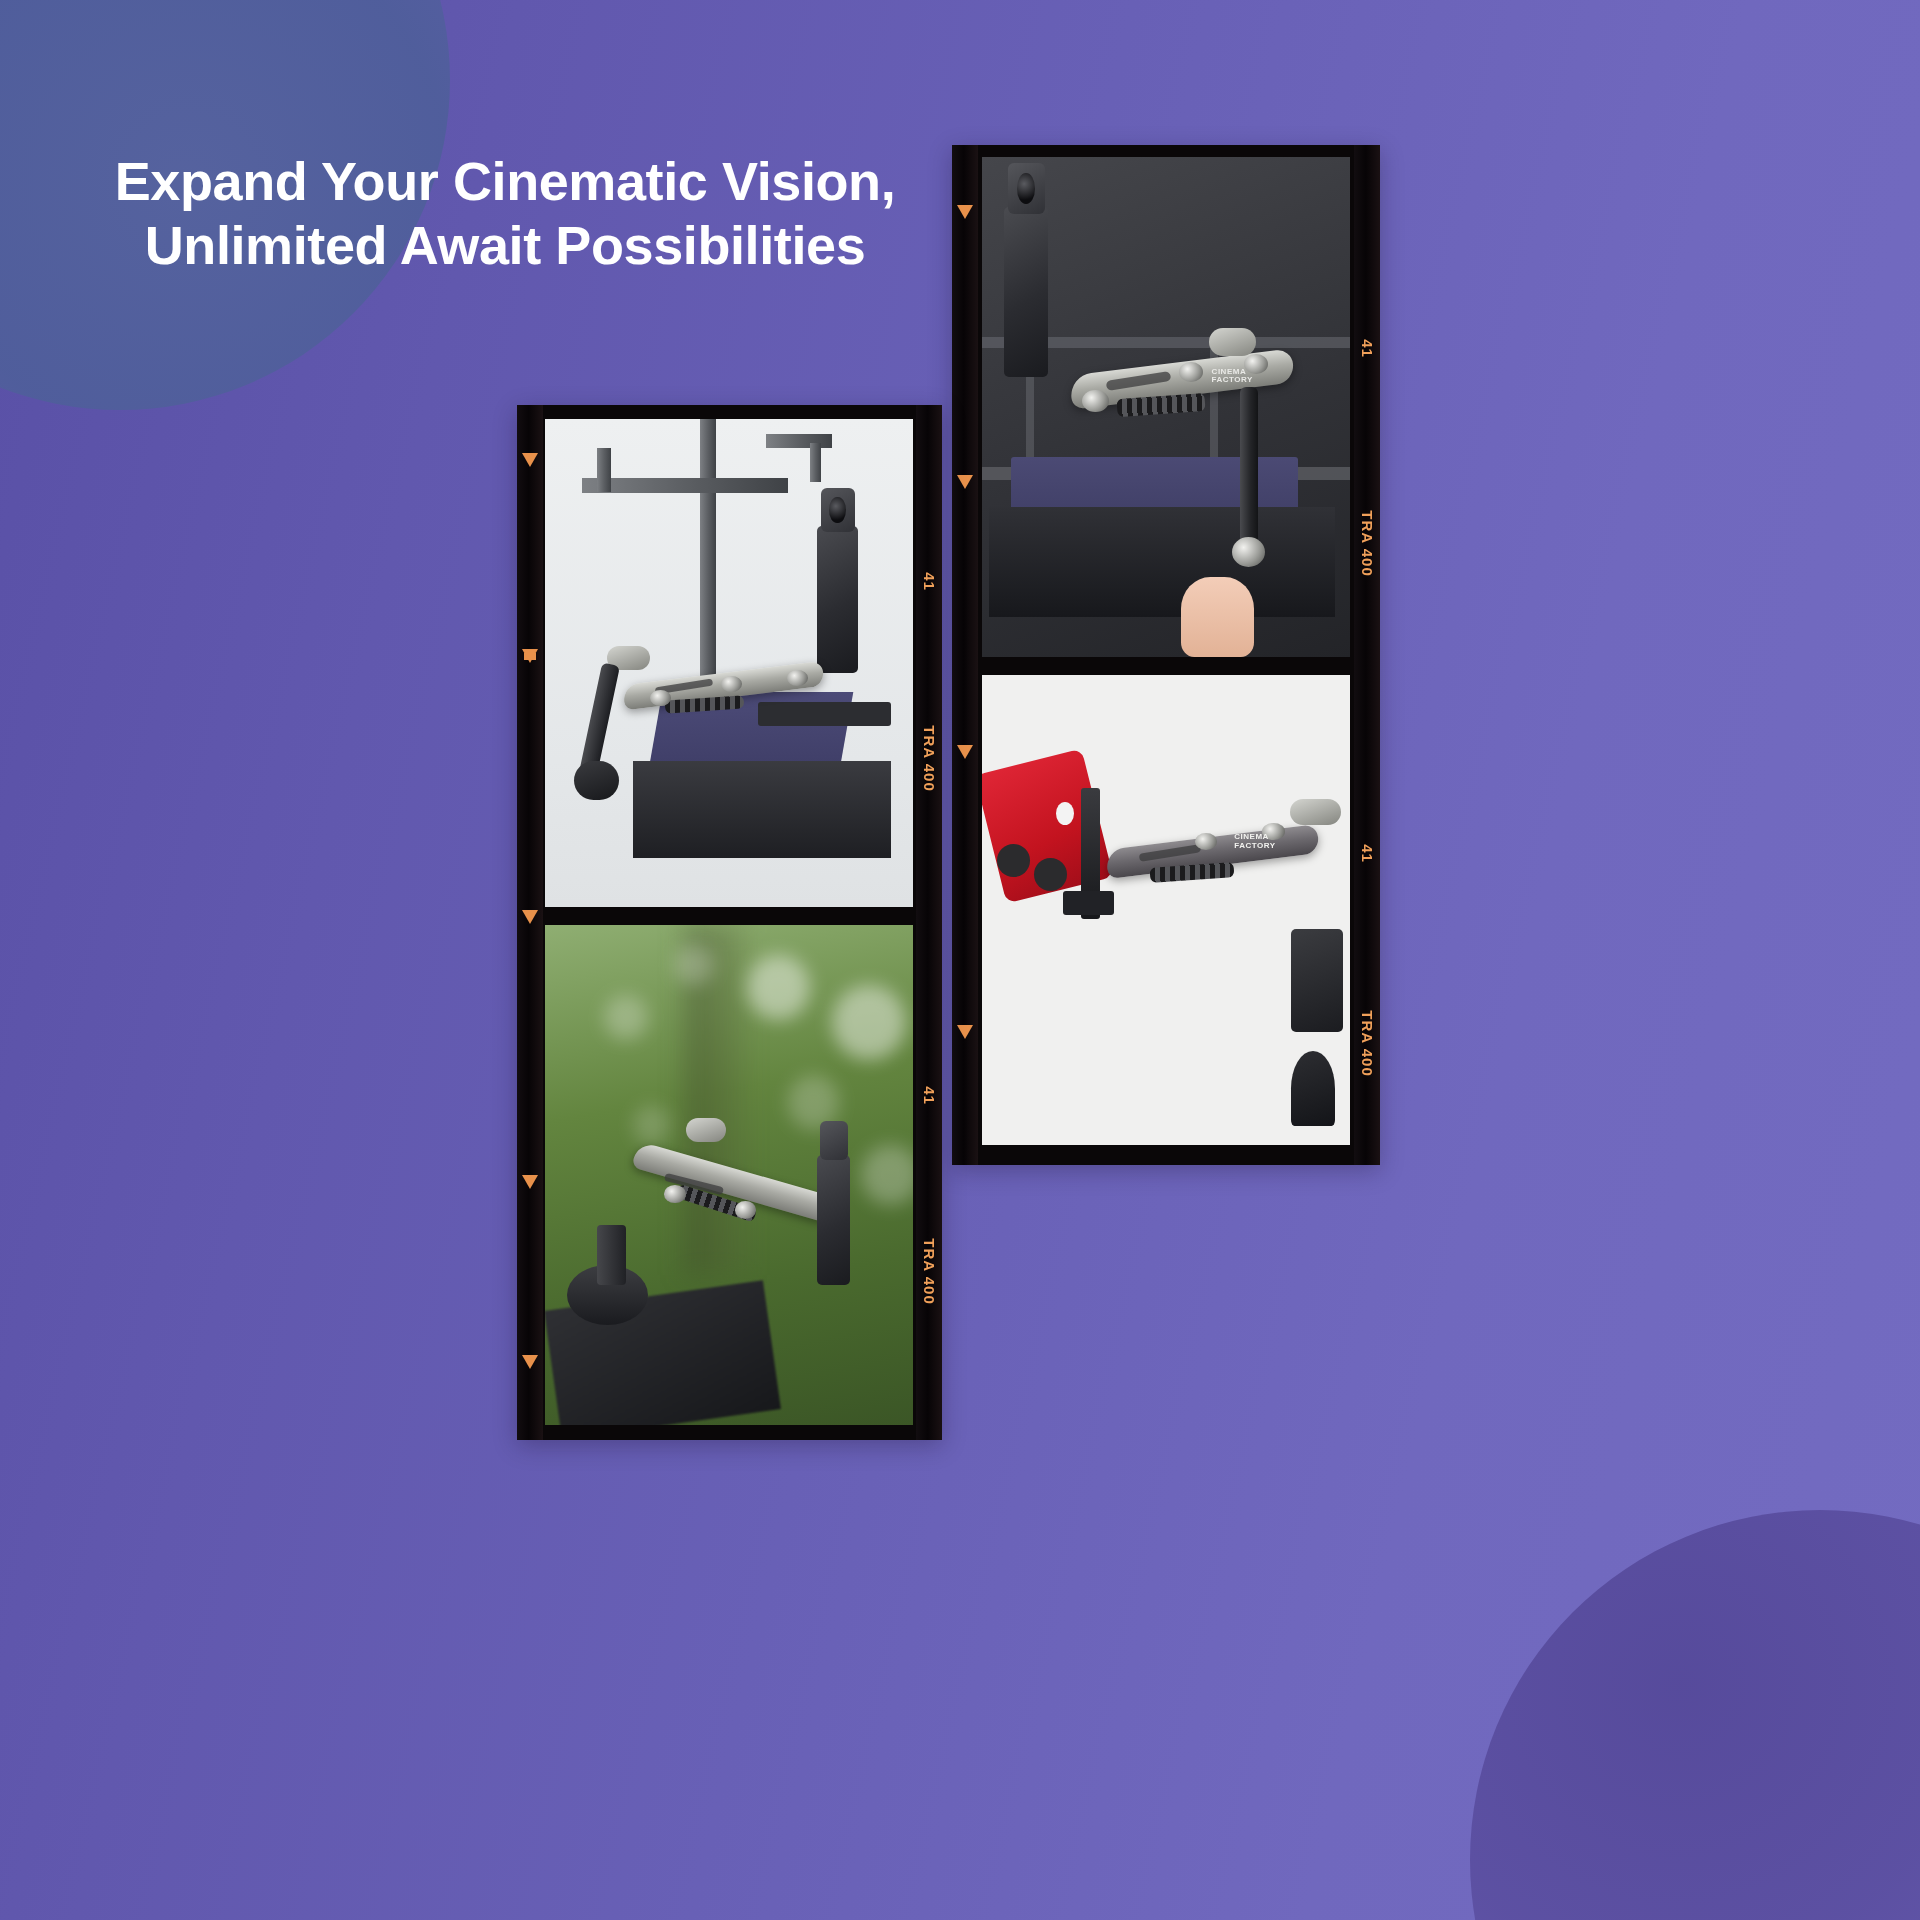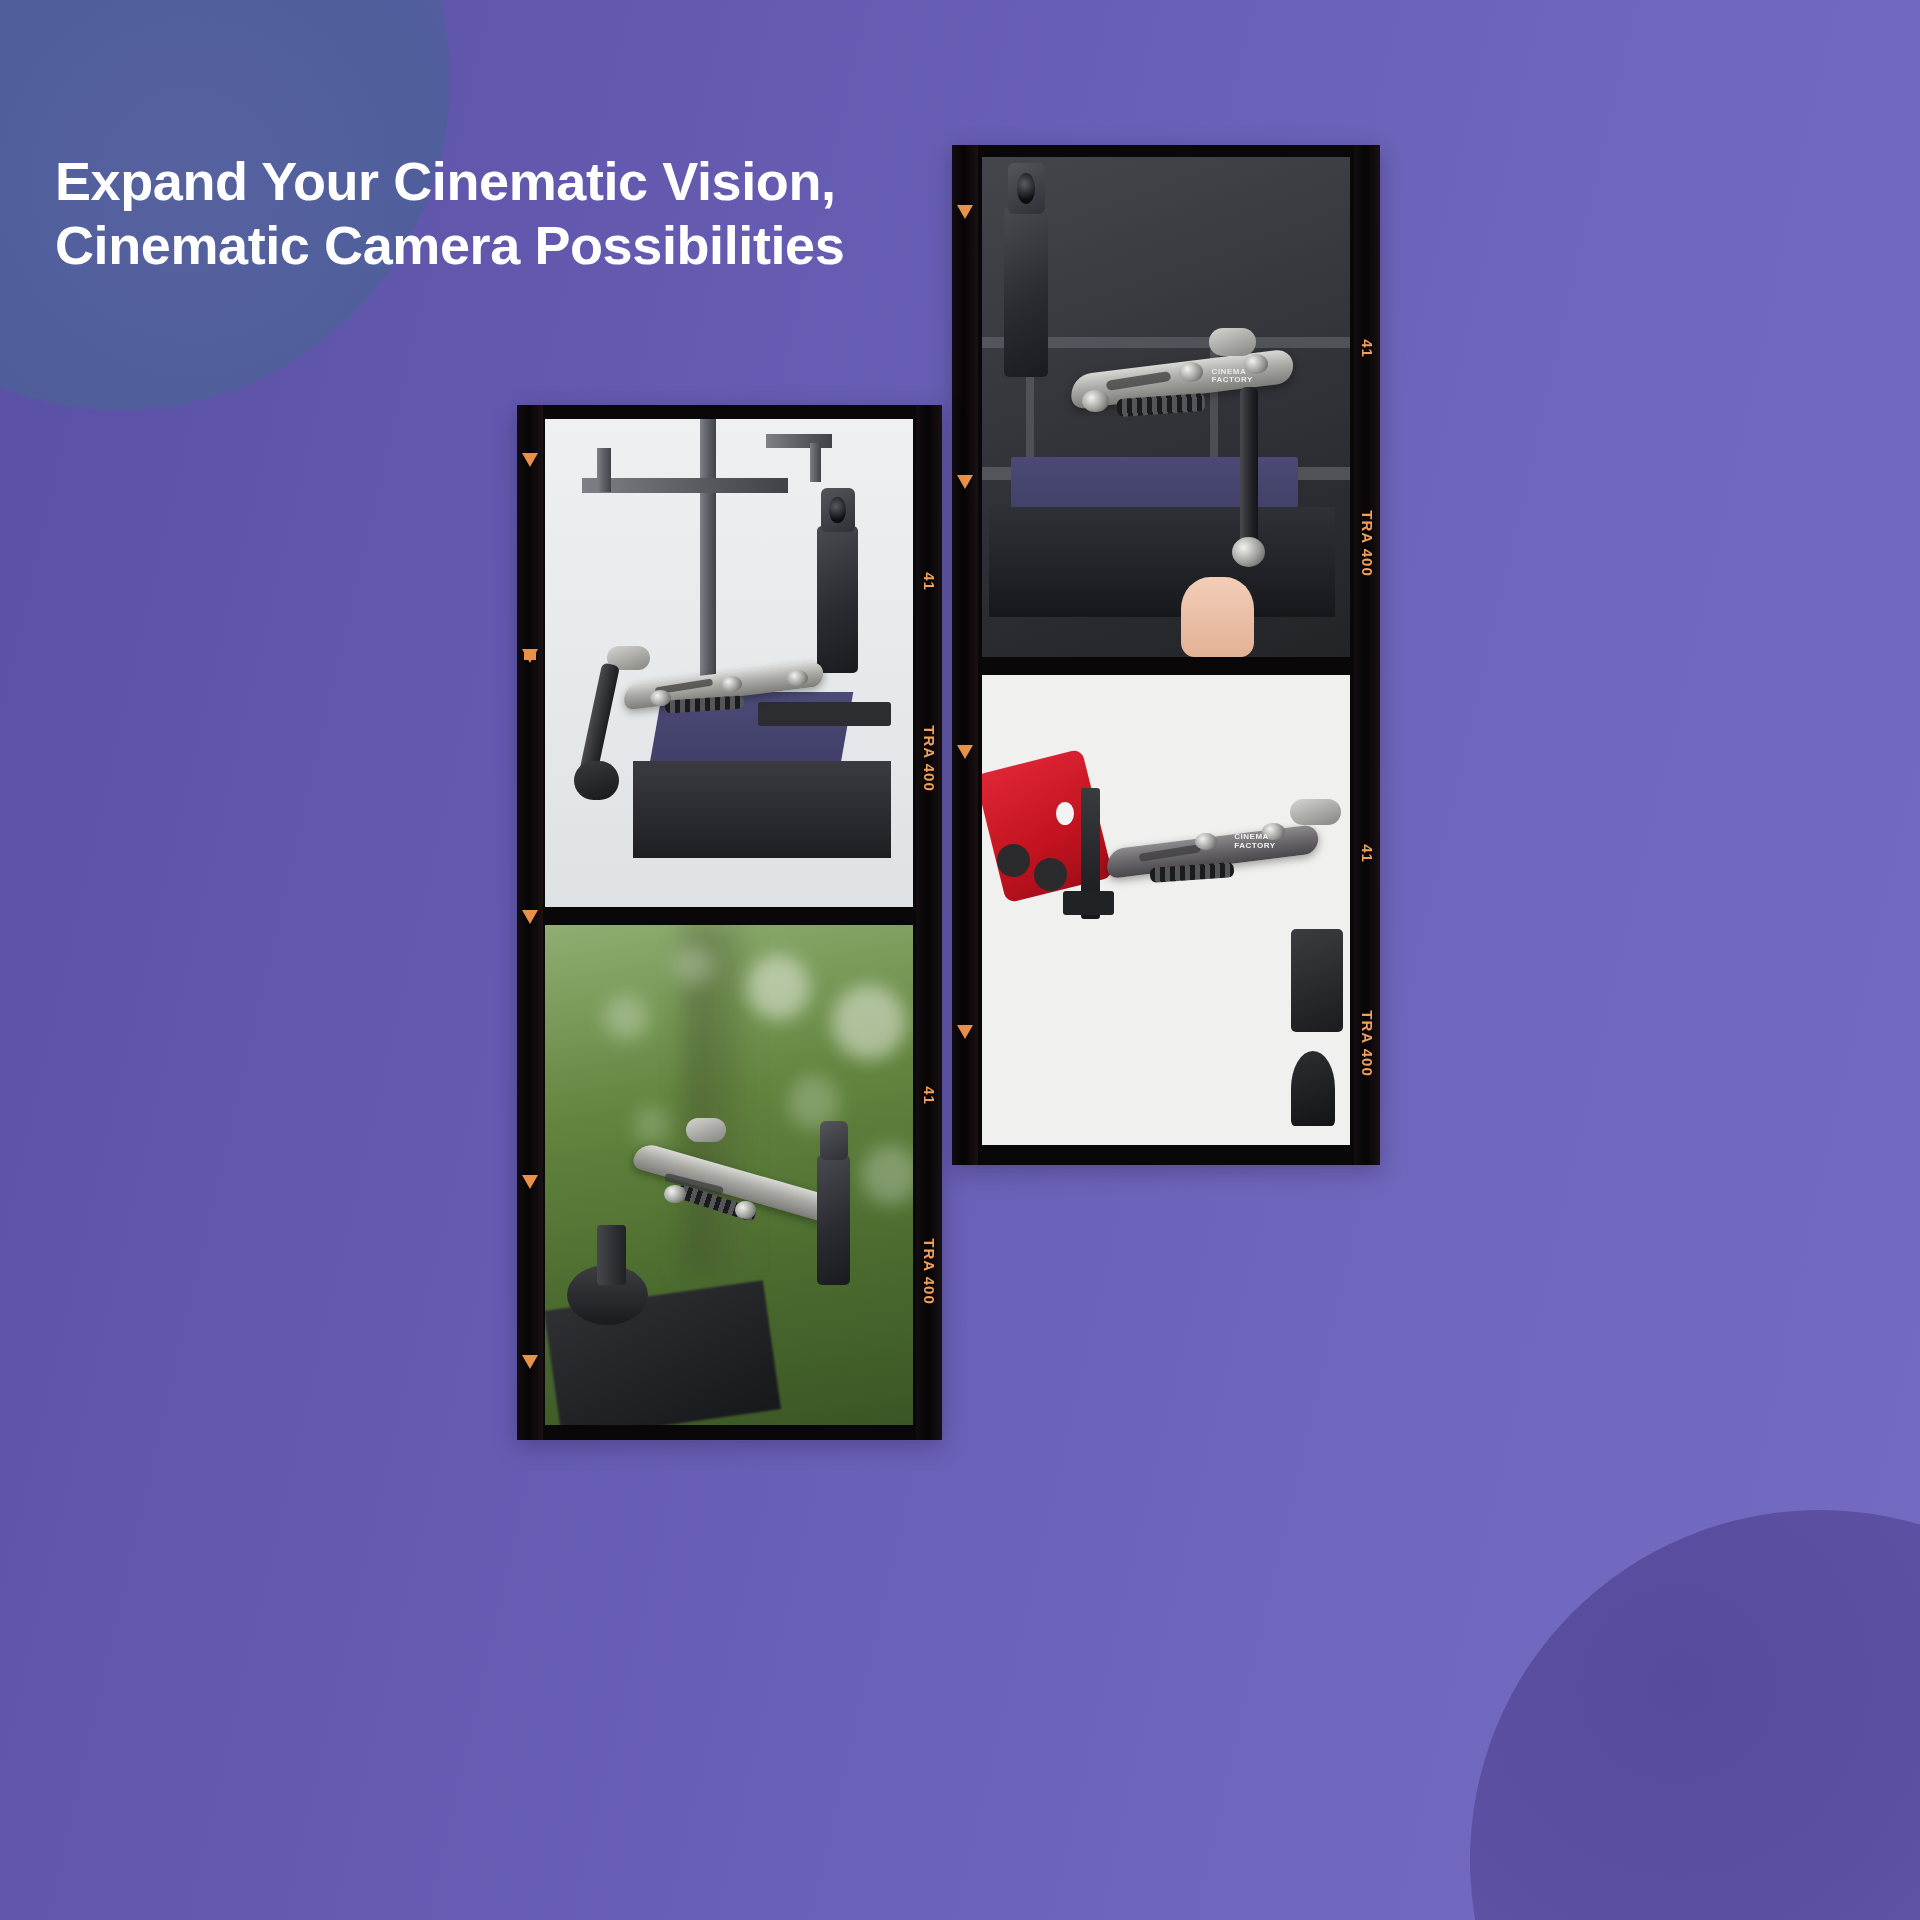--- a/index.html
+++ b/index.html
@@ -25,21 +25,21 @@
     background:radial-gradient(circle at 30% 25%, #55499A 0%, #5B4FA1 40%, #675BAE 75%, #7168BD 100%);
     opacity:0.95;
   }
 
   
   .headline{
     position:absolute;left:55px;top:150px;width:900px;
     color:#ffffff;font-weight:bold;font-size:54px;line-height:1.18;
     letter-spacing:-0.4px;
   }
-  .headline .ln{display:block;}
+  .headline .ln{display:block;text-align:center;}
 
   
   .strip{
     position:absolute;background:#0a0708;
     box-shadow:0 6px 22px rgba(20,10,40,0.28);
   }
   .strip-left{left:517px;top:405px;width:425px;height:1035px;}
   .strip-right{left:952px;top:145px;width:428px;height:1020px;}
 
   .film-edge{
@@ -139,21 +139,21 @@
 <body>
 
 <div class="stage">
 
   <div class="bg-real"></div>
   <div class="circle-tl"></div>
   <div class="circle-br"></div>
 
   <div class="headline">
     <span class="ln">Expand Your Cinematic Vision,</span>
-    <span class="ln">Cinematic Camera Possibilities</span>
+    <span class="ln">Unlimited Await Possibilities</span>
   </div>
 
   <div class="strip strip-right">
     <div class="film-edge l">
       <div class="tri" style="top:60px"></div>
       <div class="tri" style="top:330px"></div>
       <div class="tri" style="top:600px"></div>
       <div class="tri" style="top:880px"></div>
     </div>
     <div class="film-edge r">

